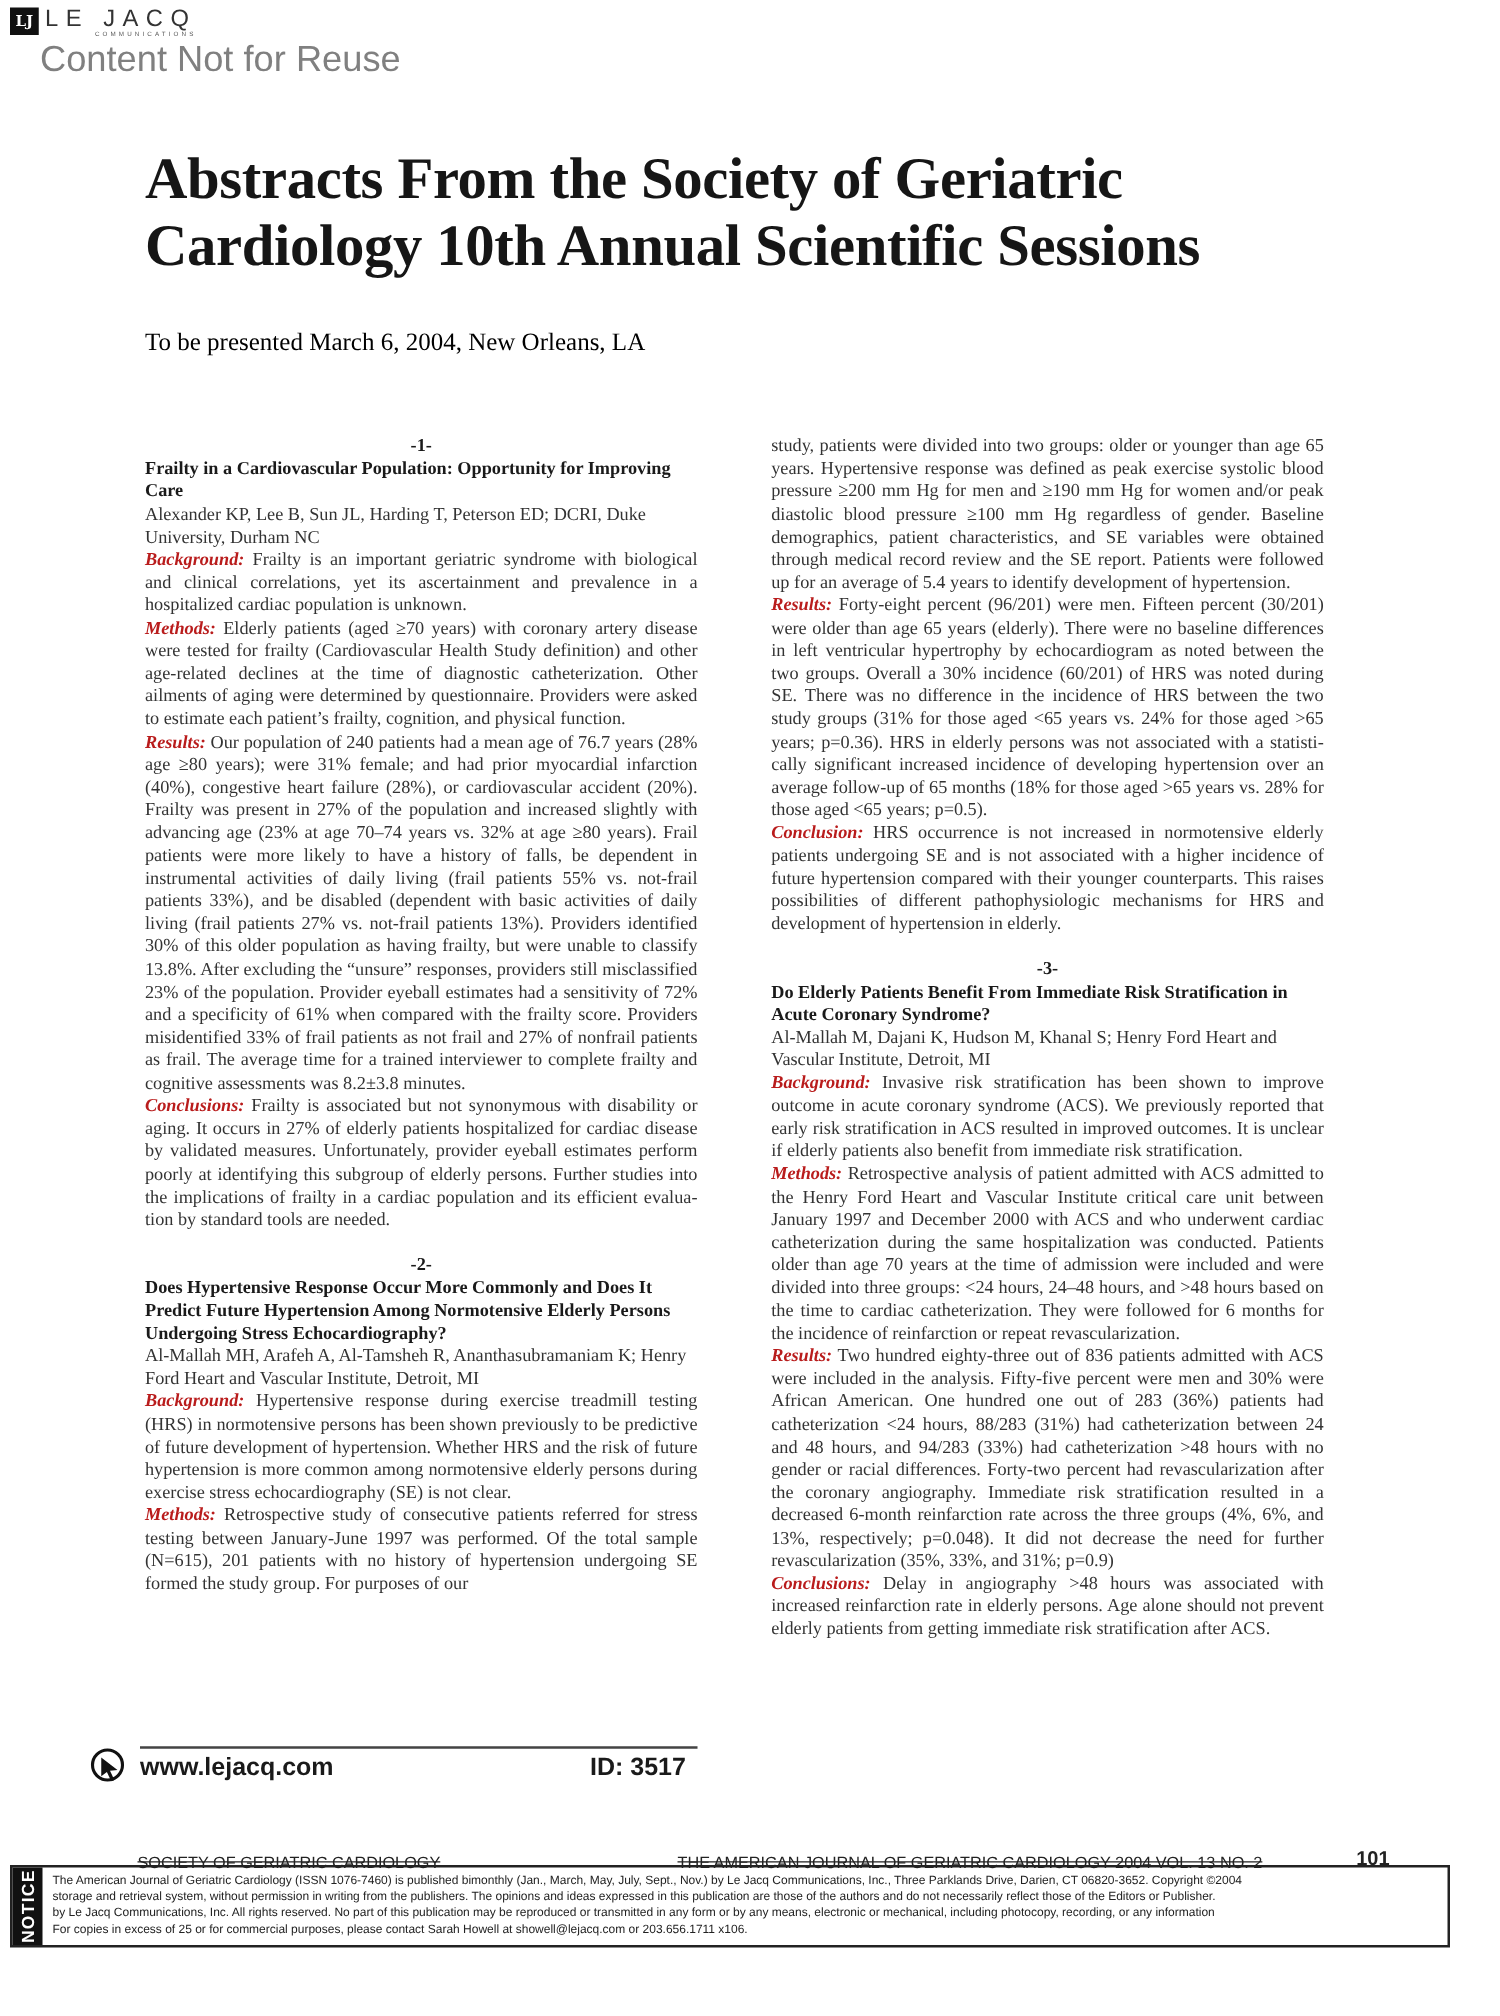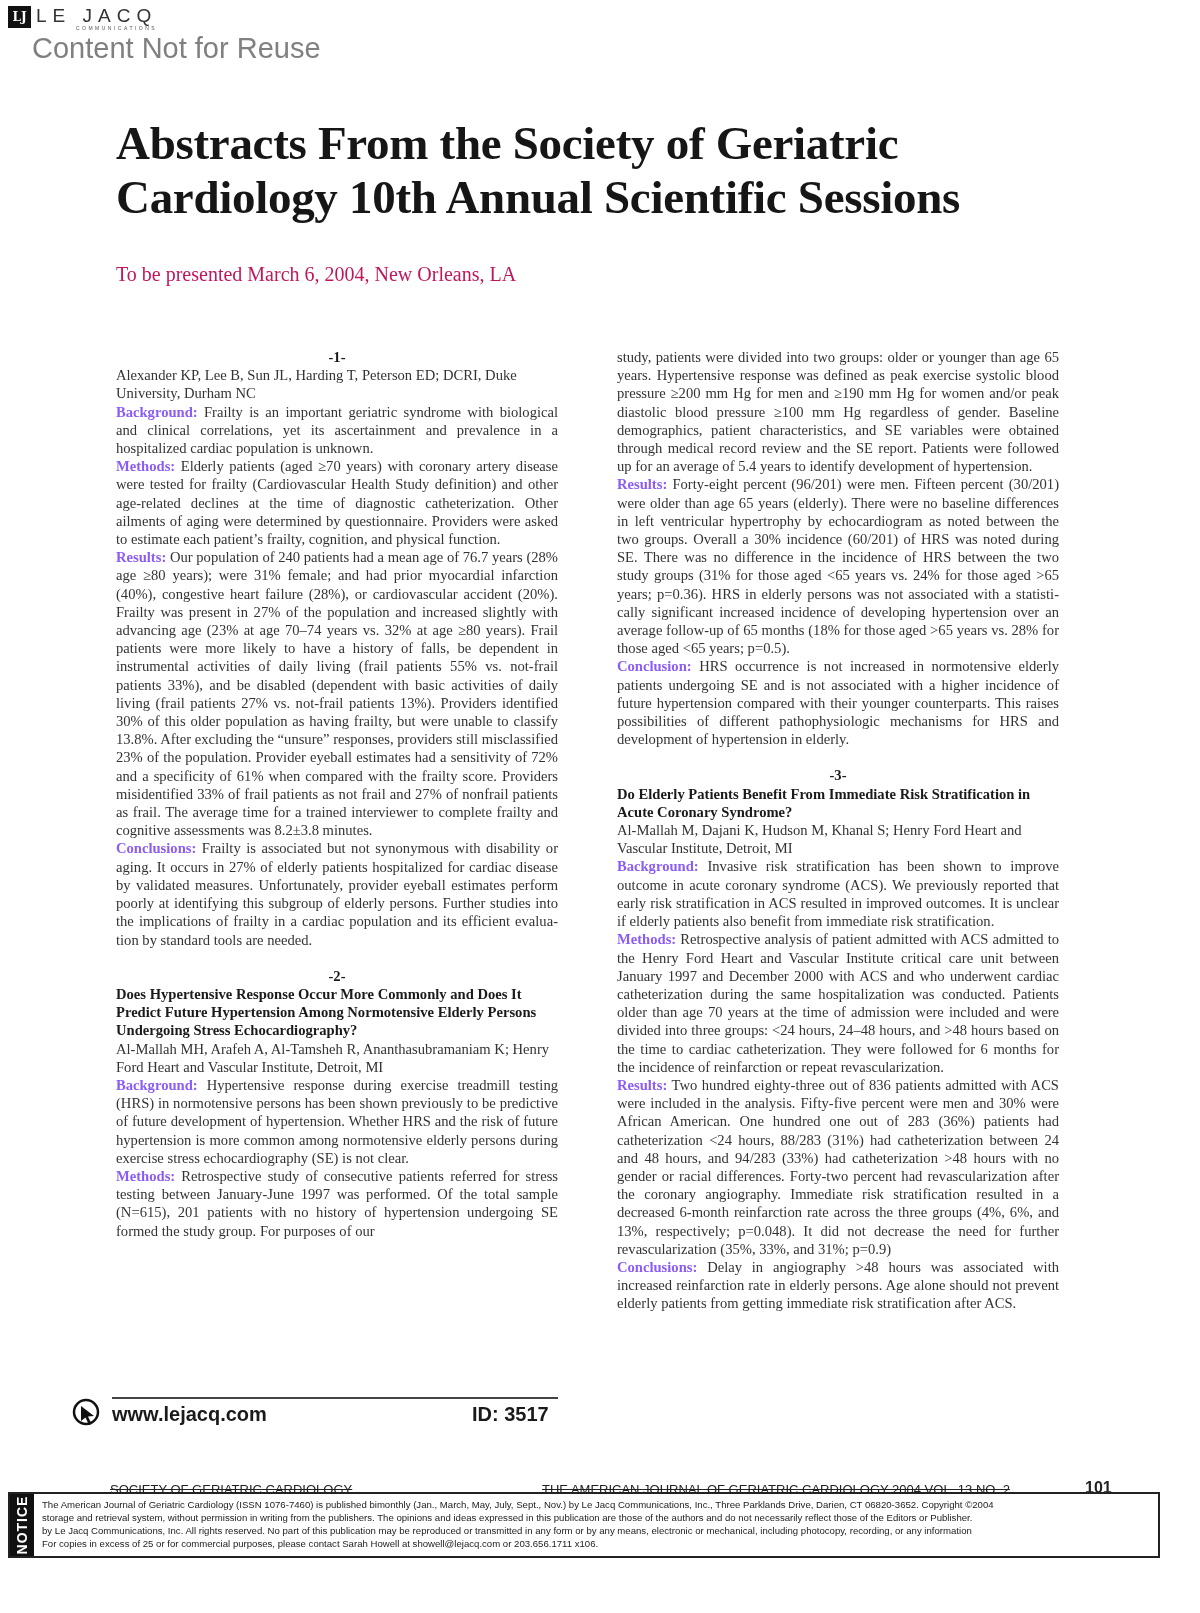--- a/index.html
+++ b/index.html
@@ -4,29 +4,29 @@
 <style>
   html, body { margin: 0; padding: 0; background: #ffffff; }
   body { width: 1200px; height: 1613px; position: relative; overflow: hidden; color: #1a1a1a; }
   .brand { position: absolute; left: 8px; top: 6px; display: flex; align-items: flex-start; }
   .brand-logo { width: 23px; height: 22px; background: #111; color: #fff; font-family: "DejaVu Serif", serif; font-size: 12px; font-weight: bold; display: flex; align-items: center; justify-content: center; }
   .brand-text { margin-left: 5px; line-height: 1; text-align: right; }
   .brand-name { font-family: "Liberation Sans", sans-serif; font-size: 19px; letter-spacing: 6px; color: #333; }
   .brand-sub { font-family: "Liberation Sans", sans-serif; font-size: 5px; letter-spacing: 2.5px; color: #555; margin-top: 1px; }
   .watermark { position: absolute; left: 32px; top: 32px; font-family: "Liberation Sans", sans-serif; font-size: 29px; color: #808080; }
   .title { position: absolute; left: 116px; top: 116px; width: 980px; font-family: "Liberation Serif", serif; font-weight: bold; font-size: 47px; line-height: 54px; color: #161616; letter-spacing: -0.3px; }
-  .subtitle { position: absolute; left: 116px; top: 263px; font-family: "Liberation Serif", serif; font-size: 20px; color: #be185d; }
+  .subtitle { position: absolute; left: 116px; top: 263px; font-family: "Liberation Serif", serif; font-size: 20px; color: #000000; }
   .col { position: absolute; top: 348px; width: 442px; font-family: "Liberation Serif", serif; font-size: 14.6px; line-height: 18.2px; color: #333; text-align: justify; hyphens: manual; }
   .col-left { left: 116px; }
   .col-right { left: 617px; }
   .abs-num { text-align: center; font-weight: bold; color: #1a1a1a; }
   .abs-title { font-weight: bold; color: #1a1a1a; text-align: left; }
   .abs-authors { text-align: left; }
   .abs-para { margin: 0; }
-  .lbl { font-weight: bold; color: #8b5cf6; }
+  .lbl { font-weight: bold; color: #b91c1c; font-style: italic; }
   .gap { height: 18px; }
   .site-rule { position: absolute; left: 112px; top: 1397px; width: 446px; height: 2px; background: #444; }
   .site-icon { position: absolute; left: 72px; top: 1398px; width: 30px; height: 30px; }
   .site-url { position: absolute; left: 112px; top: 1403px; font-family: "Liberation Sans", sans-serif; font-weight: bold; font-size: 20px; color: #1a1a1a; }
   .site-id { position: absolute; left: 472px; top: 1403px; font-family: "Liberation Sans", sans-serif; font-weight: bold; font-size: 20px; color: #1a1a1a; }
   .running-footer { position: absolute; top: 1482px; left: 110px; width: 1010px; height: 16px; font-family: "Liberation Sans", sans-serif; font-size: 13px; color: #222; }
   .rf-left { position: absolute; left: 0; top: 0; text-decoration: line-through; }
   .rf-right { position: absolute; left: 432px; top: 0; text-decoration: line-through; }
   .rf-page { position: absolute; left: 975px; top: -3px; font-weight: bold; font-size: 16px; }
   .notice-box { position: absolute; left: 8px; top: 1492px; width: 1152px; height: 66px; border: 2px solid #222; box-sizing: border-box; display: flex; }
@@ -45,20 +45,21 @@
   </div>
 </div>
 <div class="watermark">Content Not for Reuse</div>
 
 <h1 class="title" style="margin:0">Abstracts From the Society of Geriatric Cardiology 10th Annual Scientific Sessions</h1>
 <div class="subtitle">To be presented March 6, 2004, New Orleans, LA</div>
 
 <div class="col col-left">
   <div>
     <div class="abs-num">-1-</div>
+    <div class="abs-title">Frailty in a Cardiovascular Population: Opportunity for Improving Care</div>
     <div class="abs-authors">Alexander KP, Lee B, Sun JL, Harding T, Peterson ED; DCRI, Duke University, Durham NC</div>
     <p class="abs-para"><span class="lbl">Background:</span><span> Frailty is an important geriatric syndrome with biological and clinical correlations, yet its ascertainment and prevalence in a hospitalized cardiac population is unknown.</span></p>
     <p class="abs-para"><span class="lbl">Methods:</span><span> Elderly patients (aged ≥70 years) with coronary artery disease were tested for frailty (Cardiovascular Health Study definition) and other age-related declines at the time of diagnostic catheterization. Other ailments of aging were determined by questionnaire. Providers were asked to estimate each patient’s frailty, cognition, and physical function.</span></p>
     <p class="abs-para"><span class="lbl">Results:</span><span> Our population of 240 patients had a mean age of 76.7 years (28% age ≥80 years); were 31% female; and had prior myocardial infarction (40%), congestive heart failure (28%), or cardiovascular accident (20%). Frailty was present in 27% of the population and increased slightly with advancing age (23% at age 70–74 years vs. 32% at age ≥80 years). Frail patients were more likely to have a history of falls, be dependent in instrumental activities of daily living (frail patients 55% vs. not-frail patients 33%), and be disabled (dependent with basic activities of daily living (frail patients 27% vs. not-frail patients 13%). Providers identified 30% of this older population as having frailty, but were unable to classify 13.8%. After excluding the “unsure” responses, providers still misclassified 23% of the population. Provider eye­ball estimates had a sensitivity of 72% and a specificity of 61% when compared with the frailty score. Providers misidentified 33% of frail patients as not frail and 27% of nonfrail patients as frail. The average time for a trained interviewer to complete frailty and cognitive assessments was 8.2±3.8 minutes.</span></p>
     <p class="abs-para"><span class="lbl">Conclusions:</span><span> Frailty is associated but not synonymous with dis­ability or aging. It occurs in 27% of elderly patients hospital­ized for cardiac disease by validated measures. Unfortunately, provider eyeball estimates perform poorly at identifying this subgroup of elderly persons. Further studies into the implica­tions of frailty in a cardiac population and its efficient evalua­tion by standard tools are needed.</span></p>
   </div>
   <div class="gap"></div>
   <div>
     <div class="abs-num">-2-</div>
     <div class="abs-title">Does Hypertensive Response Occur More Commonly and Does It Predict Future Hypertension Among Normotensive Elderly Persons Undergoing Stress Echocardiography?</div>

